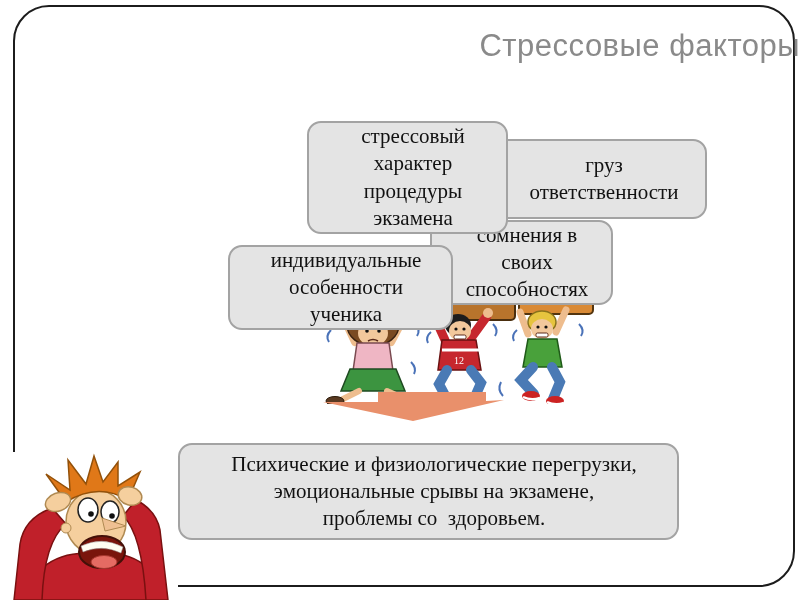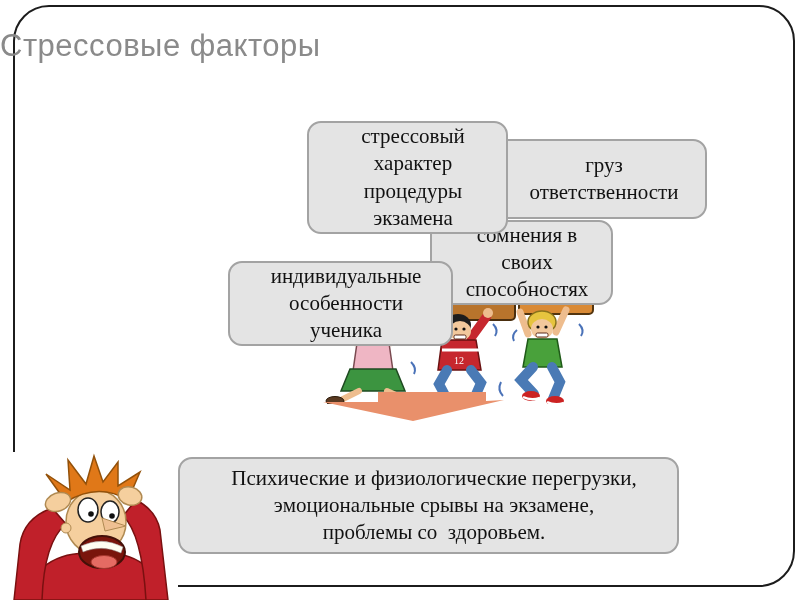--- a/index.html
+++ b/index.html
@@ -1,32 +1,32 @@
 <!DOCTYPE html>
 <html><head>
 <meta charset="utf-8">
 <style>
   html,body{margin:0;padding:0;background:#fff;}
   .stage{position:relative;width:800px;height:600px;background:#fff;overflow:hidden;
          font-family:"Liberation Serif","DejaVu Serif",serif;}
   .frame{position:absolute;left:13px;top:5px;width:778px;height:578px;
          border:2px solid #1c1c1c;border-radius:36px;z-index:0;}
-  .title{position:absolute;left:0;right:0;top:28px;text-align:left;
+  .title{position:absolute;left:0;right:0;top:28px;text-align:right;
          font-family:"Liberation Sans","DejaVu Sans",sans-serif;
          font-size:31px;color:#8a8a8a;letter-spacing:.5px;z-index:1;}
   .factor,.consequence{position:absolute;display:flex;align-items:center;justify-content:center;
          text-align:center;white-space:pre-wrap;background:#e4e4e4;
          border:2px solid #a3a3a3;border-radius:14px;color:#111;
          font-size:21px;line-height:1.3;padding-left:11px;}
   .f1{left:146px;top:140px;width:163px;height:88px;z-index:4;}
   .f2{left:307px;top:121px;width:186px;height:109px;z-index:5;}
   .f3{left:490px;top:139px;width:202px;height:76px;z-index:3;font-family:Liberation Serif, serif;}
-  .f4{left:228px;top:226px;width:210px;height:81px;z-index:4;margin-top:35px;}
+  .f4{left:228px;top:210px;width:210px;height:81px;z-index:4;margin-top:35px;}
   .f5{left:430px;top:220px;width:168px;height:81px;z-index:3;}
-  .consequence{left:178px;top:443px;width:486px;height:93px;z-index:2;font-size:21px;margin-top:14px;}
+  .consequence{left:178px;top:443px;width:486px;height:93px;z-index:2;font-size:21px;}
   .kids{position:absolute;left:295px;top:212px;width:305px;height:192px;z-index:1;}
   .arrow{position:absolute;left:318px;top:389px;width:190px;height:34px;z-index:1;}
   .man{position:absolute;left:6px;top:452px;width:172px;height:148px;z-index:6;}
 </style>
 </head>
 <body>
 
 <div class="stage">
   <div class="frame"></div>
 

